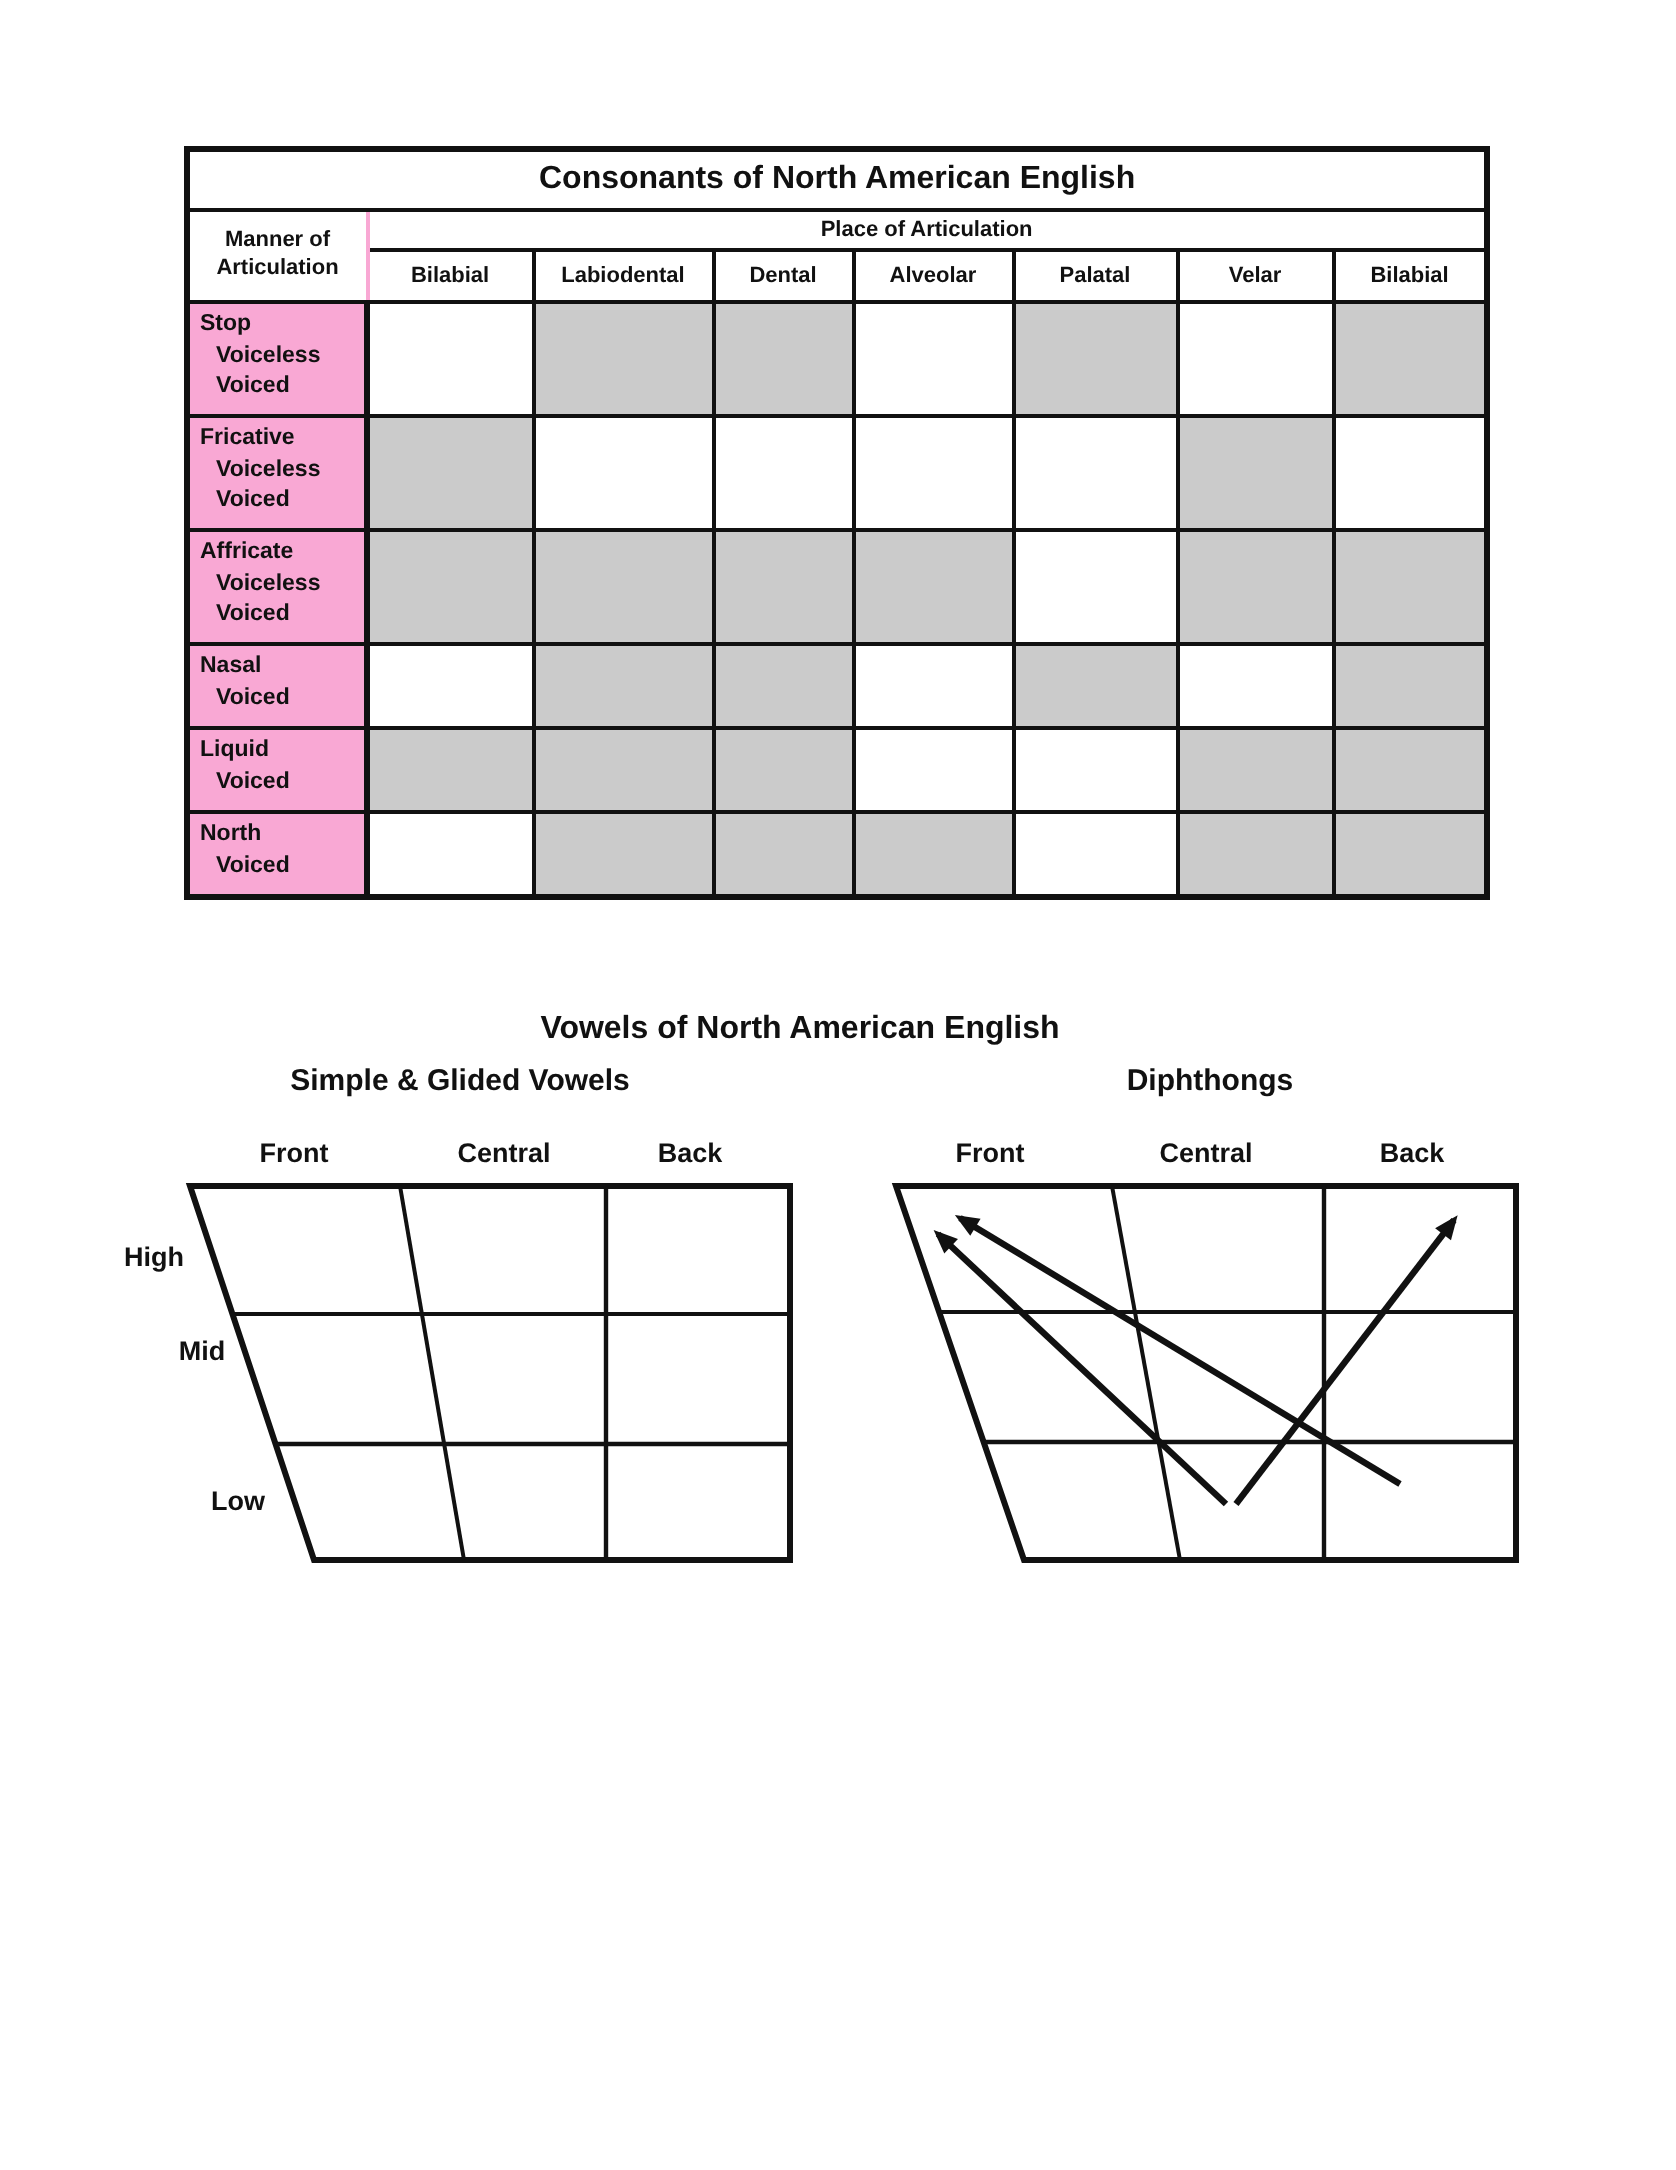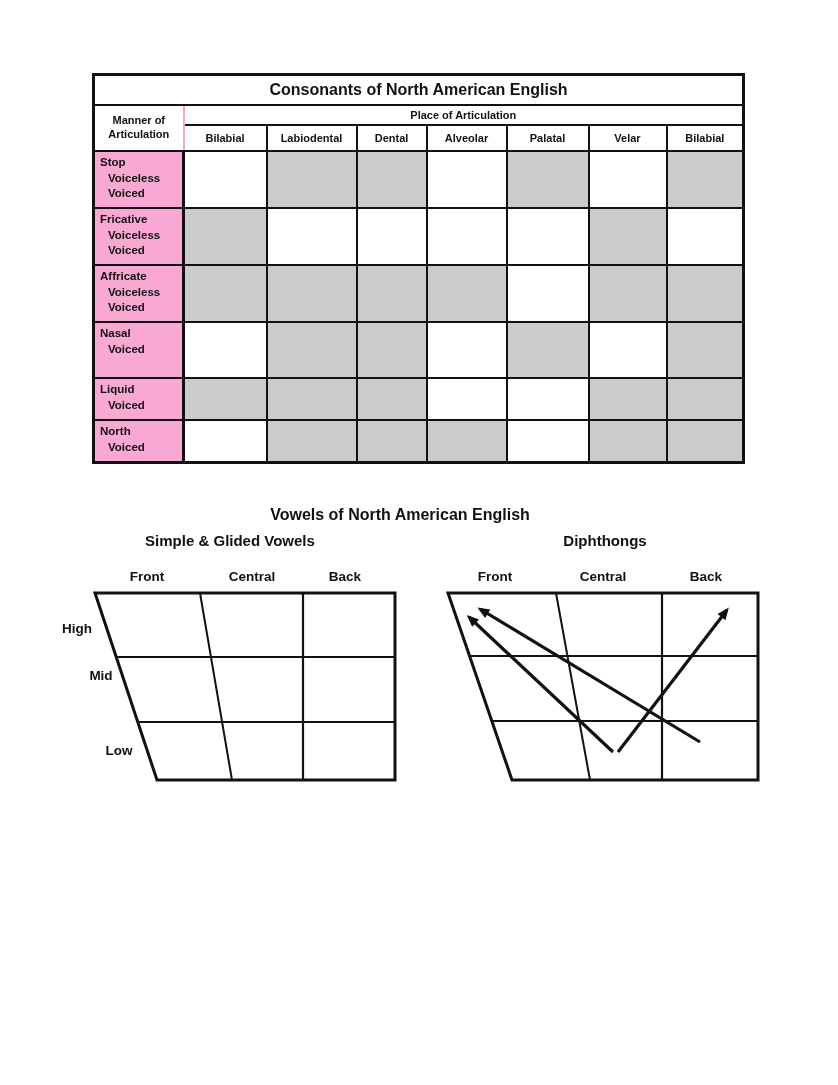--- a/index.html
+++ b/index.html
@@ -105,21 +105,21 @@
           <div class="sub">Voiced</div>
         </td>
         <td class="body-cell" style="background: rgb(203, 203, 203);"></td>
         <td class="body-cell" style="background: rgb(203, 203, 203);"></td>
         <td class="body-cell" style="background: rgb(203, 203, 203);"></td>
         <td class="body-cell" style="background: rgb(203, 203, 203);"></td>
         <td class="body-cell"></td>
         <td class="body-cell" style="background: rgb(203, 203, 203);"></td>
         <td class="body-cell" style="background: rgb(203, 203, 203);"></td>
       </tr>
-      <tr style="height: 56px;">
+      <tr style="height: 42px;">
         <td class="manner-cell">
           <div>Nasal</div>
           <div class="sub">Voiced</div>
         </td>
         <td class="body-cell"></td>
         <td class="body-cell" style="background: rgb(203, 203, 203);"></td>
         <td class="body-cell" style="background: rgb(203, 203, 203);"></td>
         <td class="body-cell"></td>
         <td class="body-cell" style="background: rgb(203, 203, 203);"></td>
         <td class="body-cell"></td>

